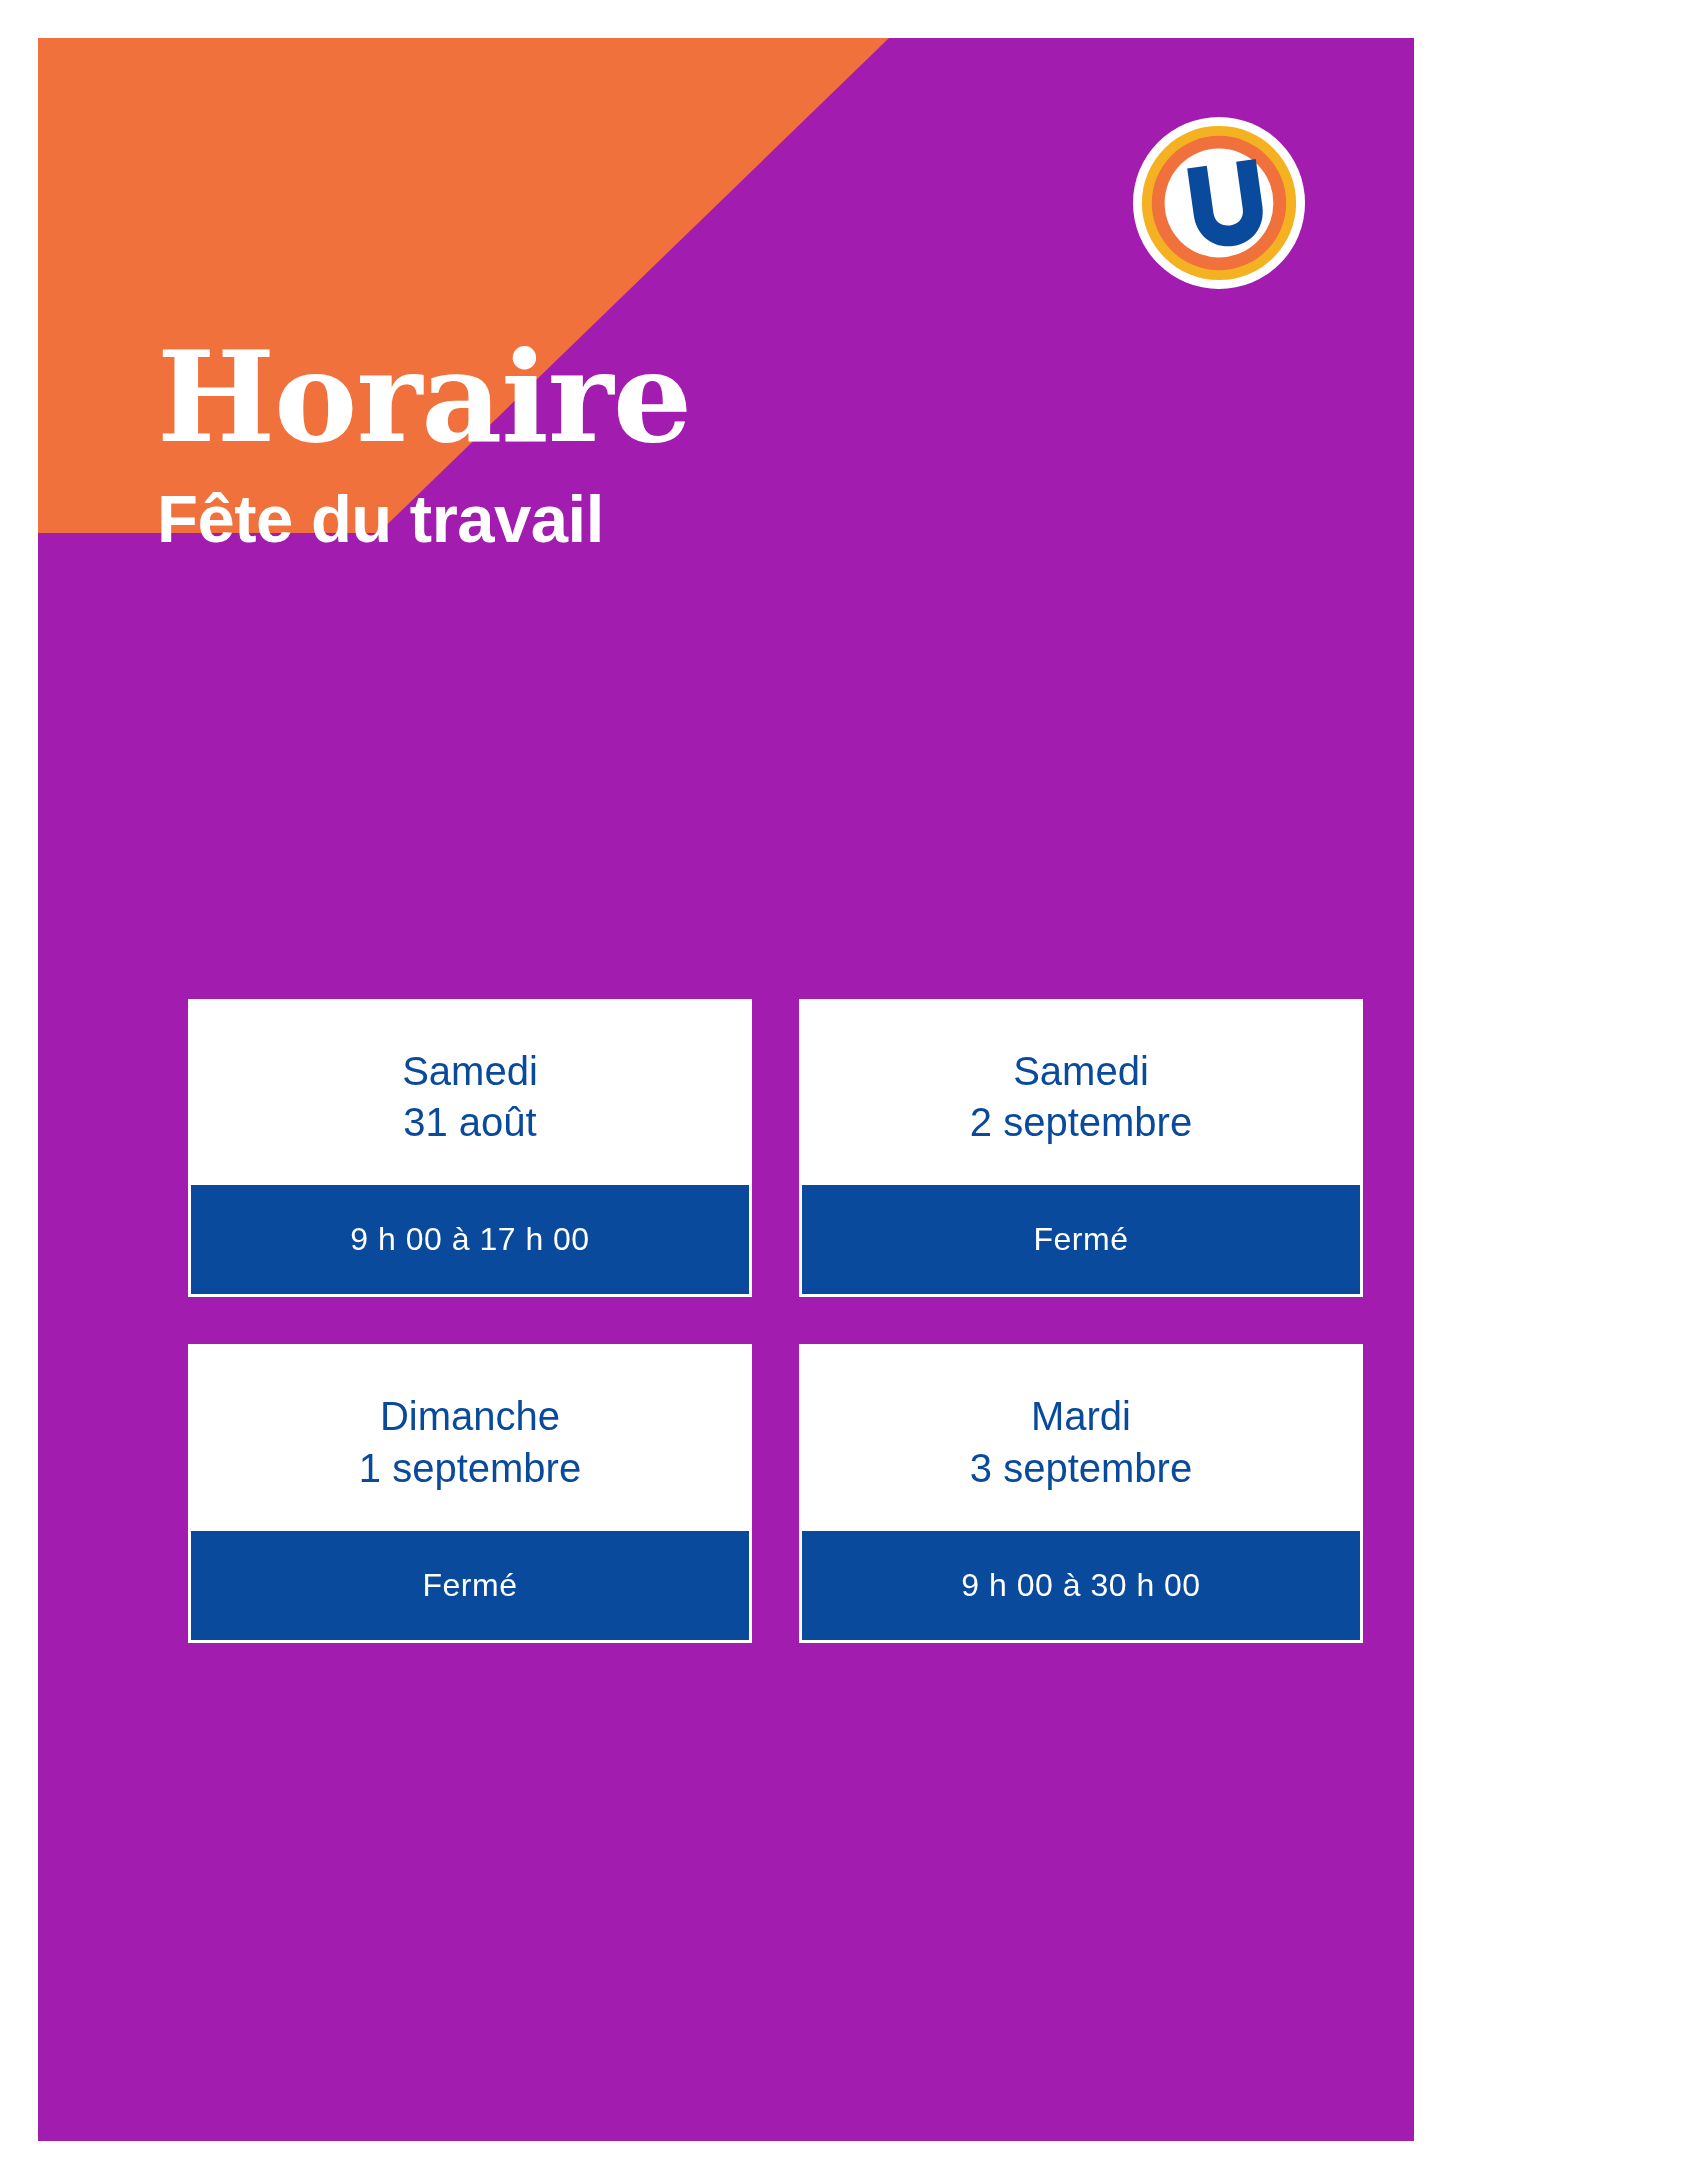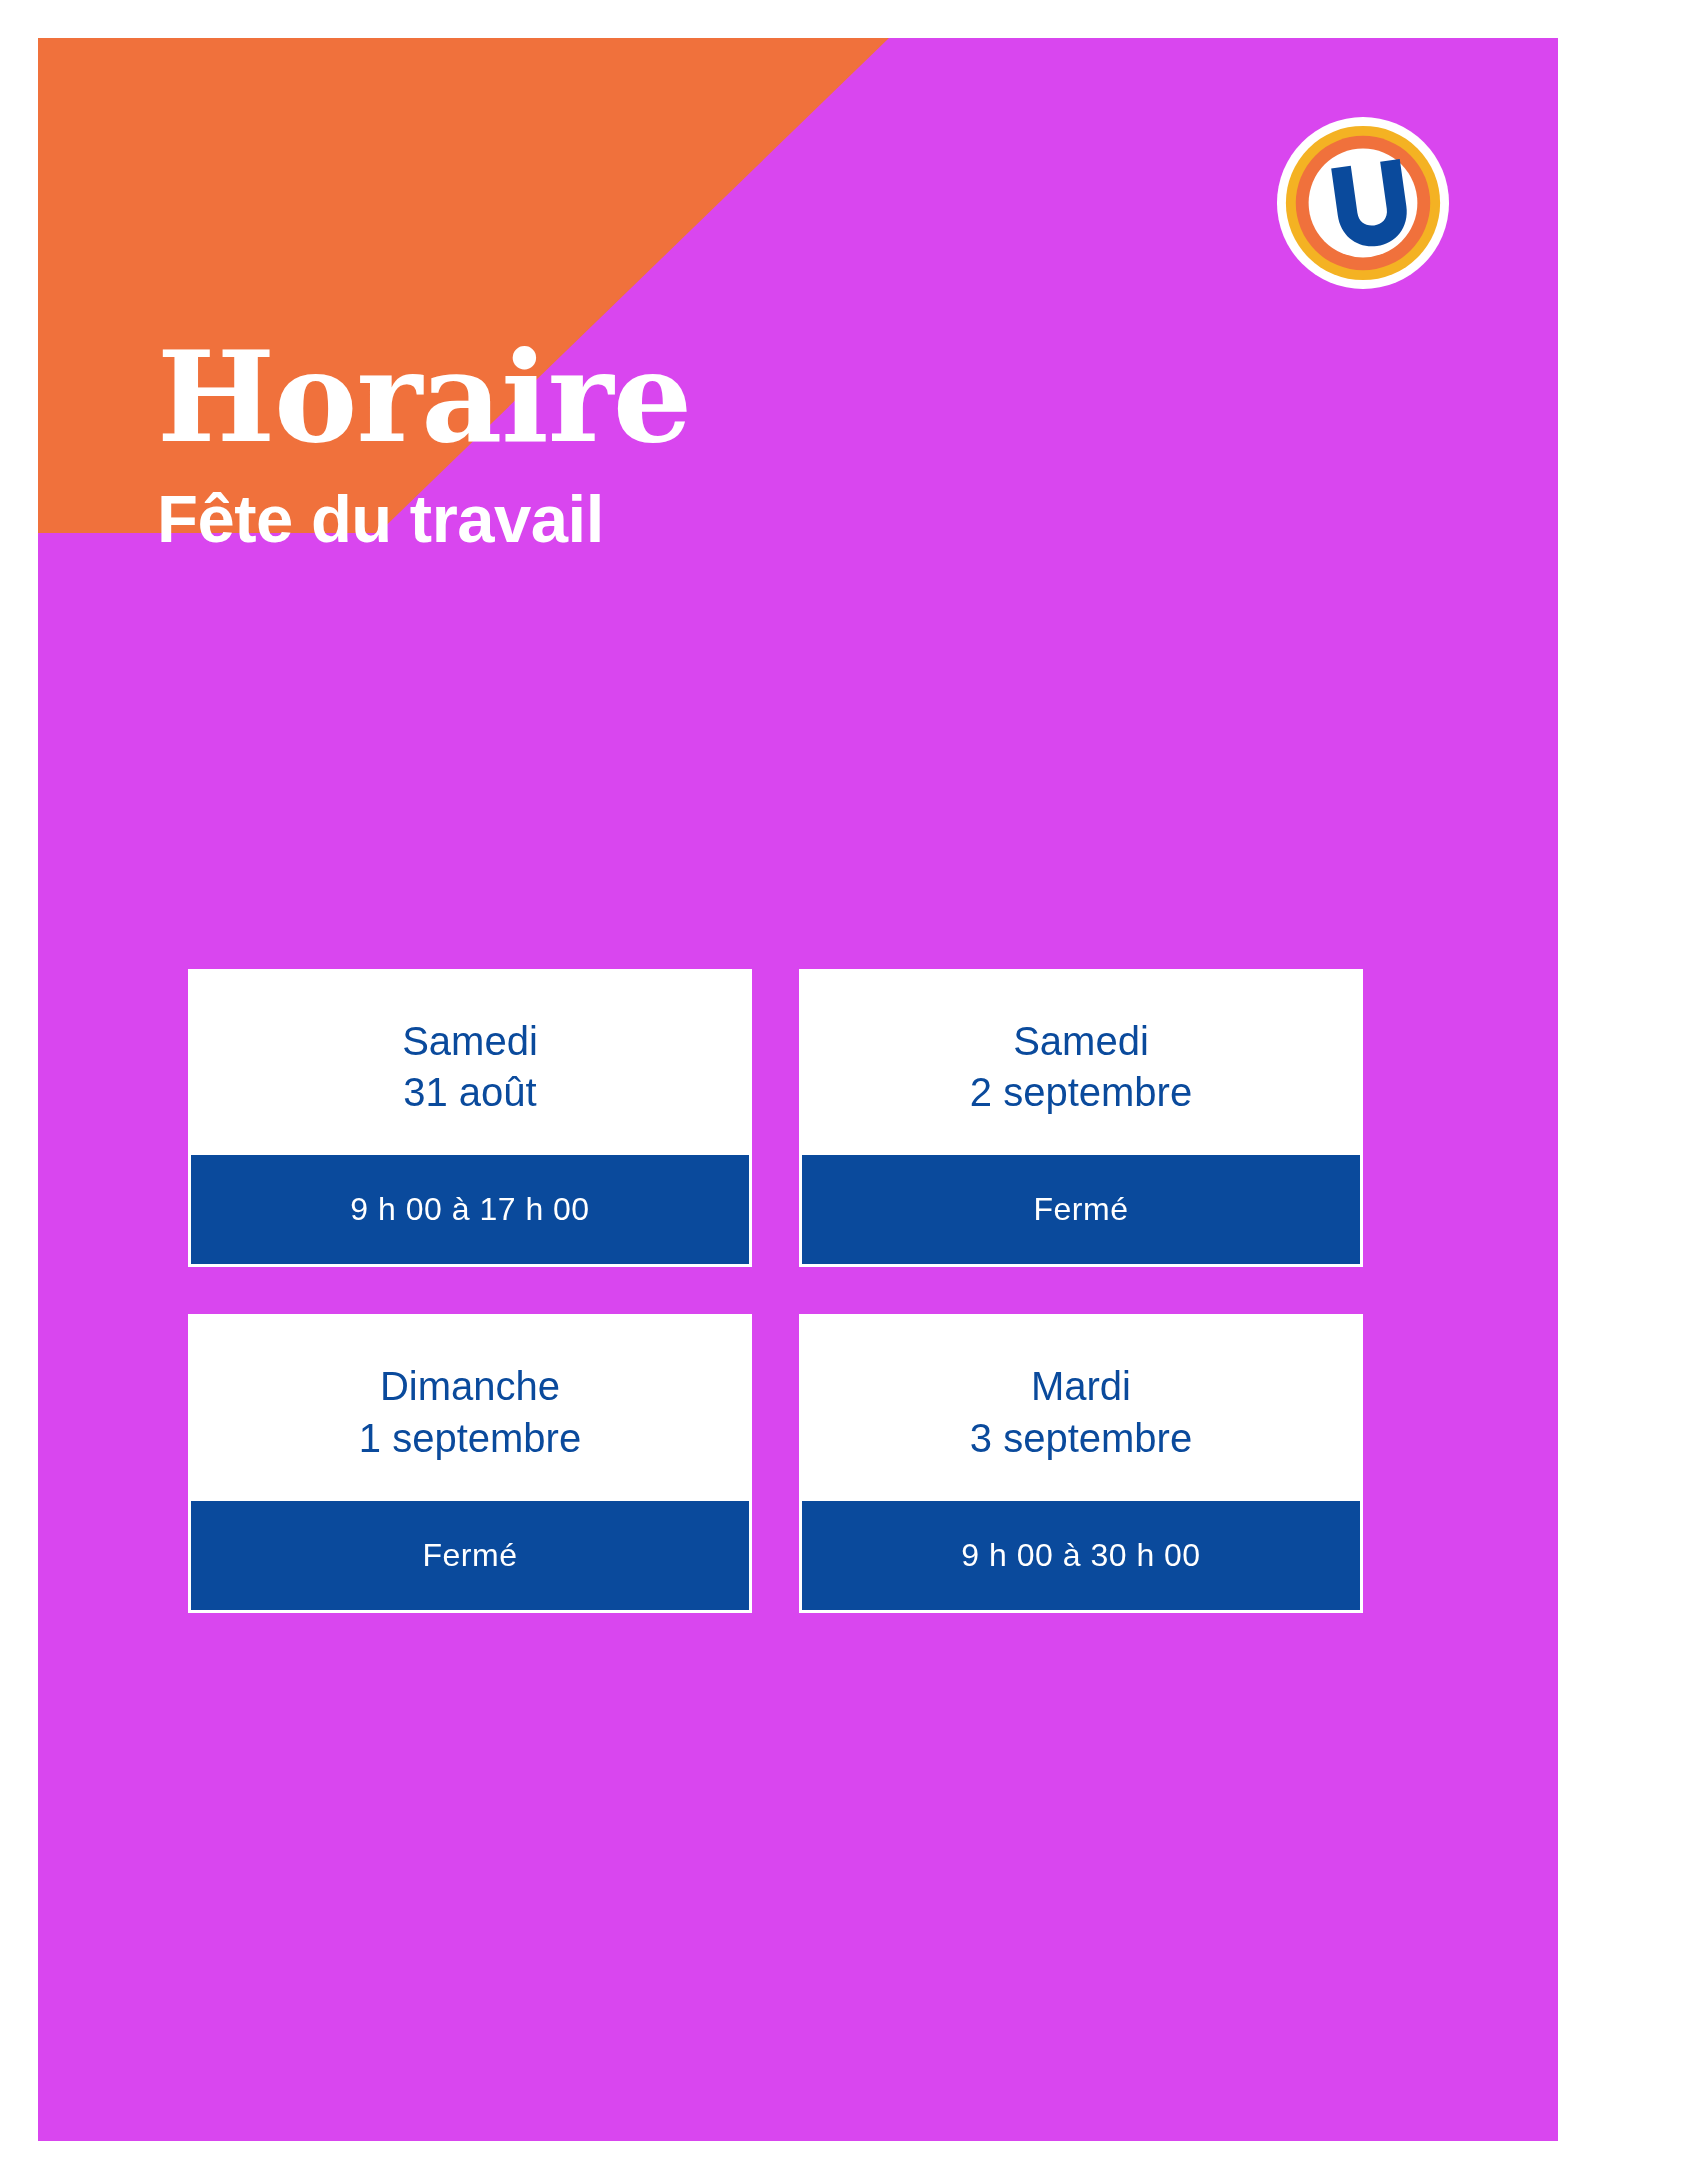--- a/index.html
+++ b/index.html
@@ -11,23 +11,23 @@
     width: 1683px;
     height: 2178px;
     font-family: "Liberation Sans", sans-serif;
     -webkit-font-smoothing: antialiased;
   }
 
   .poster {
     position: absolute;
     left: 38px;
     top: 38px;
-    width: 1520px;
+    width: 1376px;
     height: 2103px;
-    background: #d946ef;
+    background: #a21caf;
     overflow: hidden;
   }
 
   
   .corner-wedge {
     position: absolute;
     left: 0;
     top: 0;
     width: 851px;
     height: 495px;
@@ -66,21 +66,21 @@
     font-size: 67px;
     line-height: 1.05;
     color: #ffffff;
     margin: 24px 0 5px 0;
     letter-spacing: -0.5px;
   }
 
   .cards {
     position: absolute;
     left: 150px;
-    top: 931px;
+    top: 961px;
     width: 1346px;
     display: grid;
     grid-template-columns: 564px 564px;
     grid-template-rows: auto auto;
     column-gap: 213px;
     row-gap: 124px;
     gap: 47px;
   }
 
   .card {

